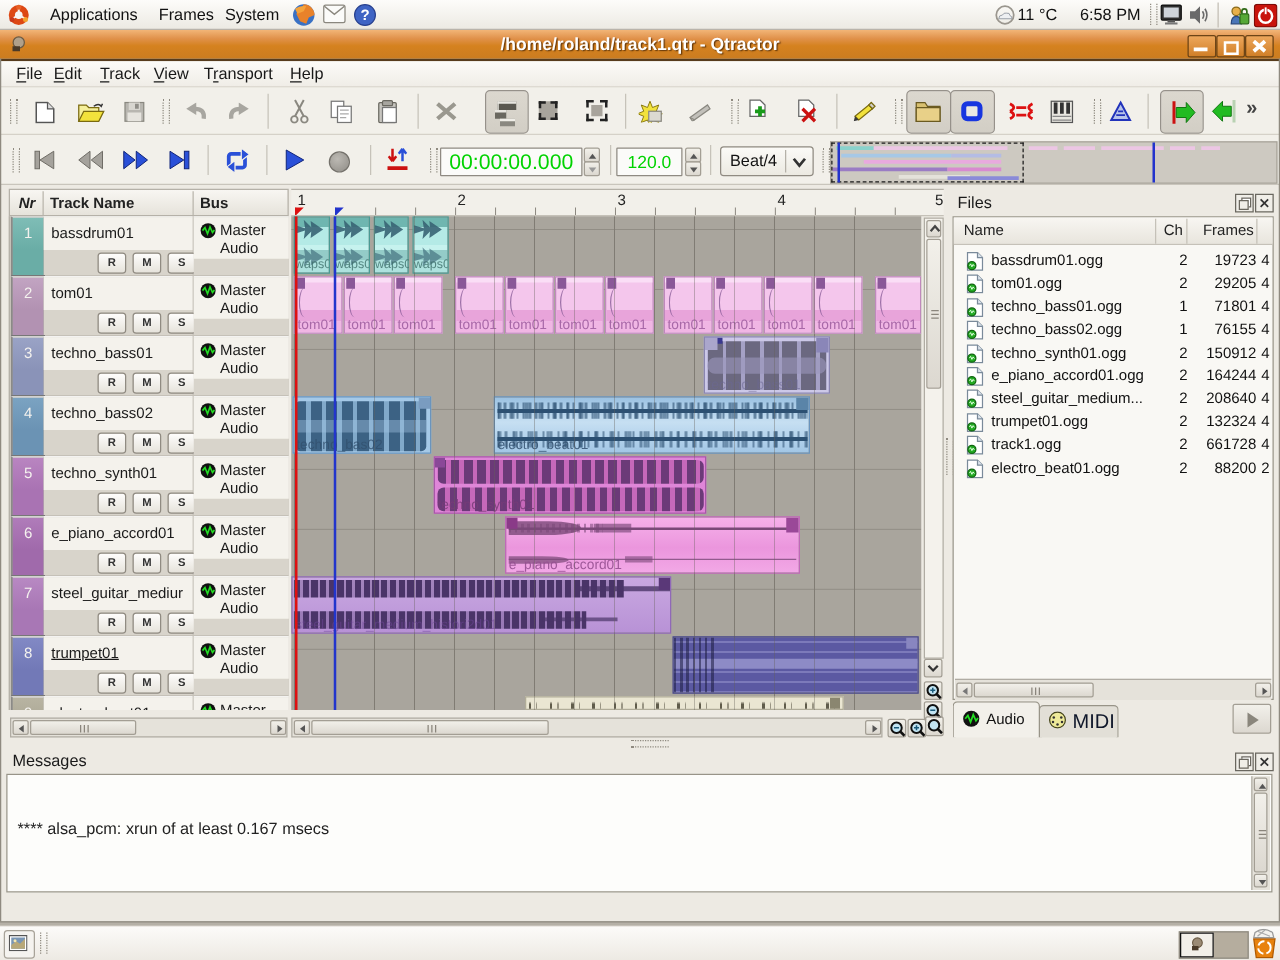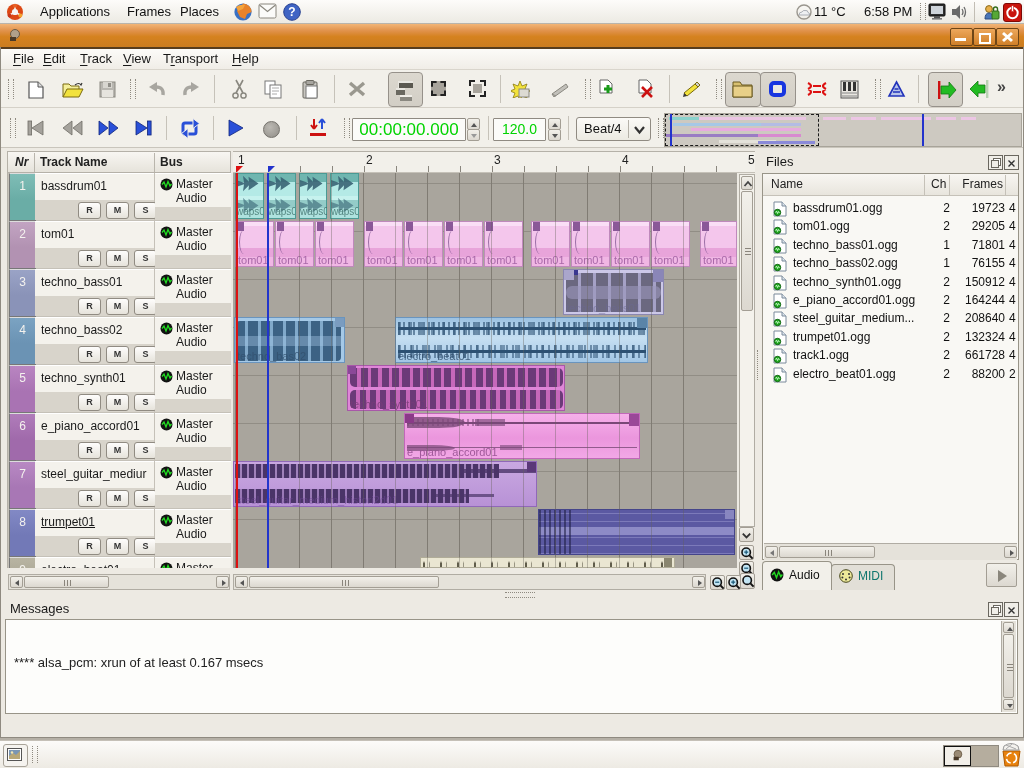--- a/index.html
+++ b/index.html
@@ -41,21 +41,21 @@
   <circle cx="9" cy="9" r="3.1" fill="#f6f4f2"></circle>
   <g stroke="#f6f4f2" stroke-width="1.6">
           <path d="M9 9 L9 0.5 M9 9 L1.6 13.2 M9 9 L16.4 13.2"></path>
         </g>
   <circle cx="9" cy="2.8" r="2" fill="#e86024"></circle>
         <circle cx="3.6" cy="12.6" r="2" fill="#c8381a"></circle>
         <circle cx="14.4" cy="12.6" r="2" fill="#f4a22c"></circle>
  </svg>
  <div class="abs" style="left:40px;top:0;height:24px;line-height:24px;font-size:13px;color:#111;">Applications</div>
  <div class="abs" style="left:127px;top:0;height:24px;line-height:24px;font-size:13px;color:#111;">Frames</div>
- <div class="abs" style="left:180px;top:0;height:24px;line-height:24px;font-size:13px;color:#111;">Places</div>
+ <div class="abs" style="left:180px;top:0;height:24px;line-height:24px;font-size:13px;color:#111;">System</div>
  <svg class="abs" style="left:233px;top:2px" width="20" height="20" viewBox="0 0 20 20">
   <circle cx="10" cy="10" r="8.6" fill="#3971c4"></circle>
   <path d="M10 1.4 A8.6 8.6 0 0 1 18.6 10 L14 12 L12 17 L7 15 L4 9 L8 5 Z" fill="#e8822a"></path>
   <path d="M3 5 Q7 2 12 3 L10 7 L5 9 Z" fill="#f4a33c"></path>
  </svg>
  <svg class="abs" style="left:258px;top:3px" width="19" height="17" viewBox="0 0 19 17">
   <rect x="1" y="1" width="17" height="14" rx="1.5" fill="#fbfbf9" stroke="#8a877e"></rect>
   <path d="M1.5 2 L9.5 8.5 L17.5 2" fill="none" stroke="#8a877e" stroke-width="1.2"></path>
  </svg>
  <svg class="abs" style="left:283px;top:3px" width="18" height="18" viewBox="0 0 18 18">
@@ -91,20 +91,21 @@
   <circle cx="9.5" cy="10" r="5.2" fill="none" stroke="#fff" stroke-width="2"></circle>
   <rect x="8.4" y="2.6" width="2.2" height="6" fill="#fff" stroke="#c8140c" stroke-width=".6"></rect>
  </svg>
 </div>
 
 <div class="abs" style="left:0;top:24px;width:1024px;height:23px;background:linear-gradient(#f2b577,#e0914a 30%,#d5821f 55%,#cb7c20);border-bottom:2px solid #573c1d;box-sizing:content-box;">
  <svg class="abs" style="left:7px;top:4px" width="15" height="15" viewBox="0 0 15 15">
   <circle cx="8" cy="6" r="4.5" fill="#b0a08a" stroke="#6a5a44"></circle>
   <rect x="3" y="9" width="6" height="4" fill="#4a3a28"></rect>
  </svg>
+ <div class="abs" style="left:0;top:0;width:1024px;height:22px;line-height:22px;text-align:center;font-size:14px;font-weight:bold;color:#fff;text-shadow:1px 1px 1px rgba(60,30,0,.75);">/home/roland/track1.qtr - Qtractor</div>
  <div class="wbtn" style="left:950px;">
         <div class="abs" style="left:4px;top:9px;width:11px;height:3px;background:#fff;"></div>
       </div>
  <div class="wbtn" style="left:973px;">
         <div class="abs" style="left:5px;top:4px;width:8px;height:7px;border:2.5px solid #fff;"></div>
       </div>
  <div class="wbtn" style="left:996px;">
    <svg width="21" height="16" viewBox="0 0 21 16">
           <path d="M6 4 L15 12 M15 4 L6 12" stroke="#fff" stroke-width="3"></path>
         </svg>
@@ -925,21 +926,21 @@
  </div>
  <div class="abs" style="left:69px;top:414px;width:62px;height:25px;background:#e2dfd7;border:1px solid #989488;border-bottom:none;border-radius:4px 4px 0 0;">
   <svg style="position:absolute;left:7px;top:4px" width="14" height="14" viewBox="0 0 14 14">
           <circle cx="7" cy="7" r="6.3" fill="#eeea9a" stroke="#44441a"></circle>
           <circle cx="4" cy="5" r="1" fill="#333"></circle>
           <circle cx="10" cy="5" r="1" fill="#333"></circle>
           <circle cx="3.4" cy="8.5" r="1" fill="#333"></circle>
           <circle cx="10.6" cy="8.5" r="1" fill="#333"></circle>
           <circle cx="7" cy="10.5" r="1" fill="#333"></circle>
         </svg>
-  <div class="abs" style="left:26px;top:4px;font-size:12px;color:#0f766e;">MIDI</div>
+  <div class="abs" style="left:26px;top:4px;font-size:16px;color:#0f172a;">MIDI</div>
  </div>
  <div class="sbtn abs" style="left:224px;top:413px;width:31px;height:24px;">
         <div class="arr" style="left:11px;top:6px;border-top:6px solid transparent;border-bottom:6px solid transparent;border-left:9px solid #8a867c;"></div>
       </div>
 </div>
 
 <div class="abs" style="left:505px;top:592px;width:30px;height:4px;border-top:1px dotted #8f8a80;border-bottom:1px dotted #8f8a80;"></div>
 
 <div class="abs" style="left:0;top:598px;width:1024px;height:140px;">
  <div class="abs" style="left:10px;top:3px;font-size:13px;color:#1a1a1a;">Messages</div>

